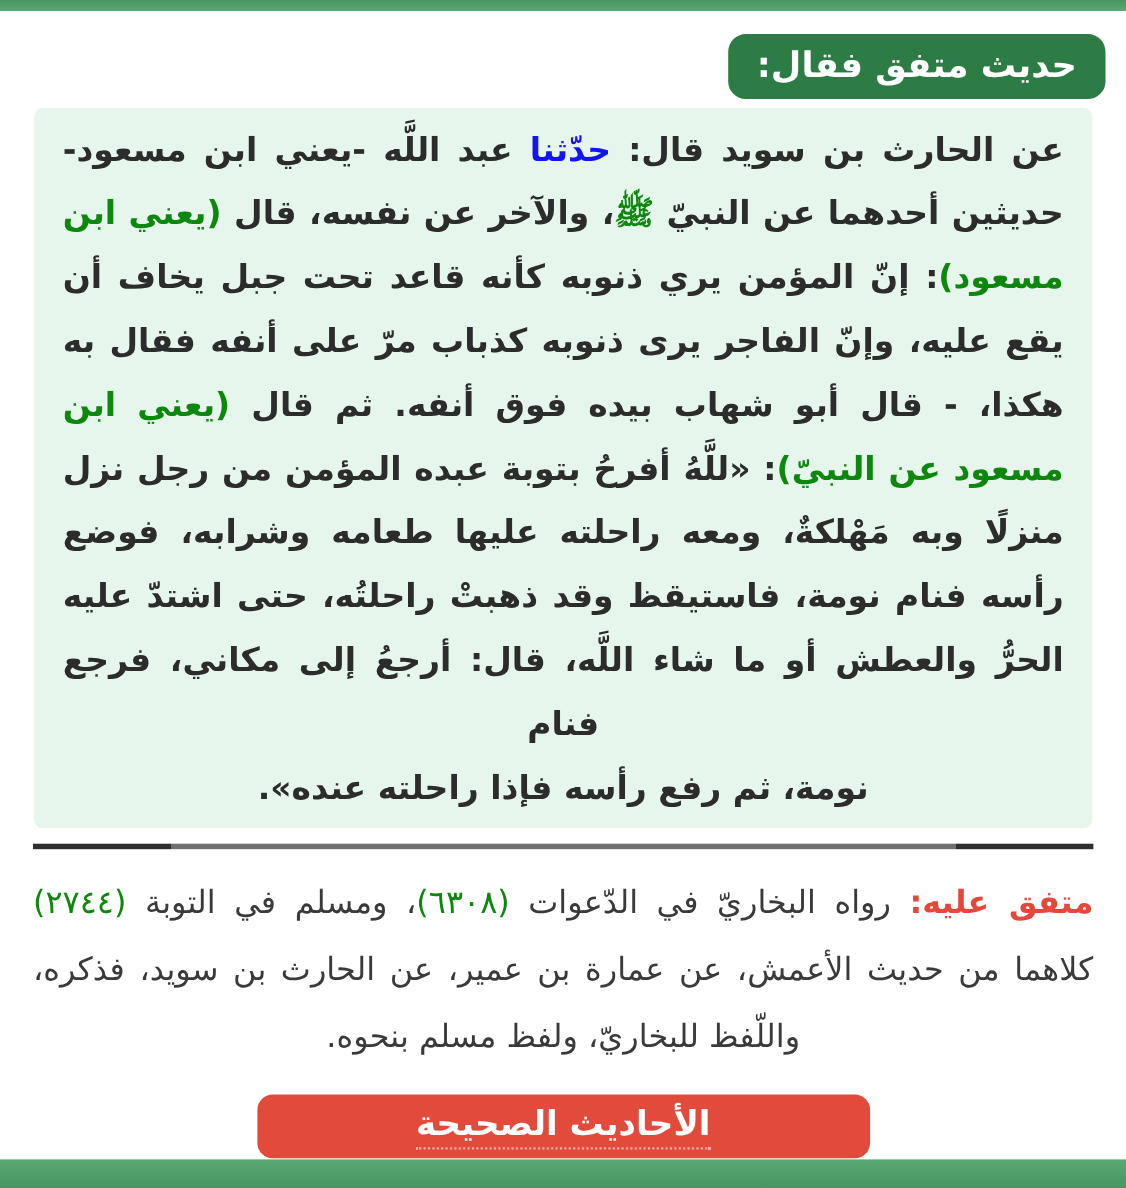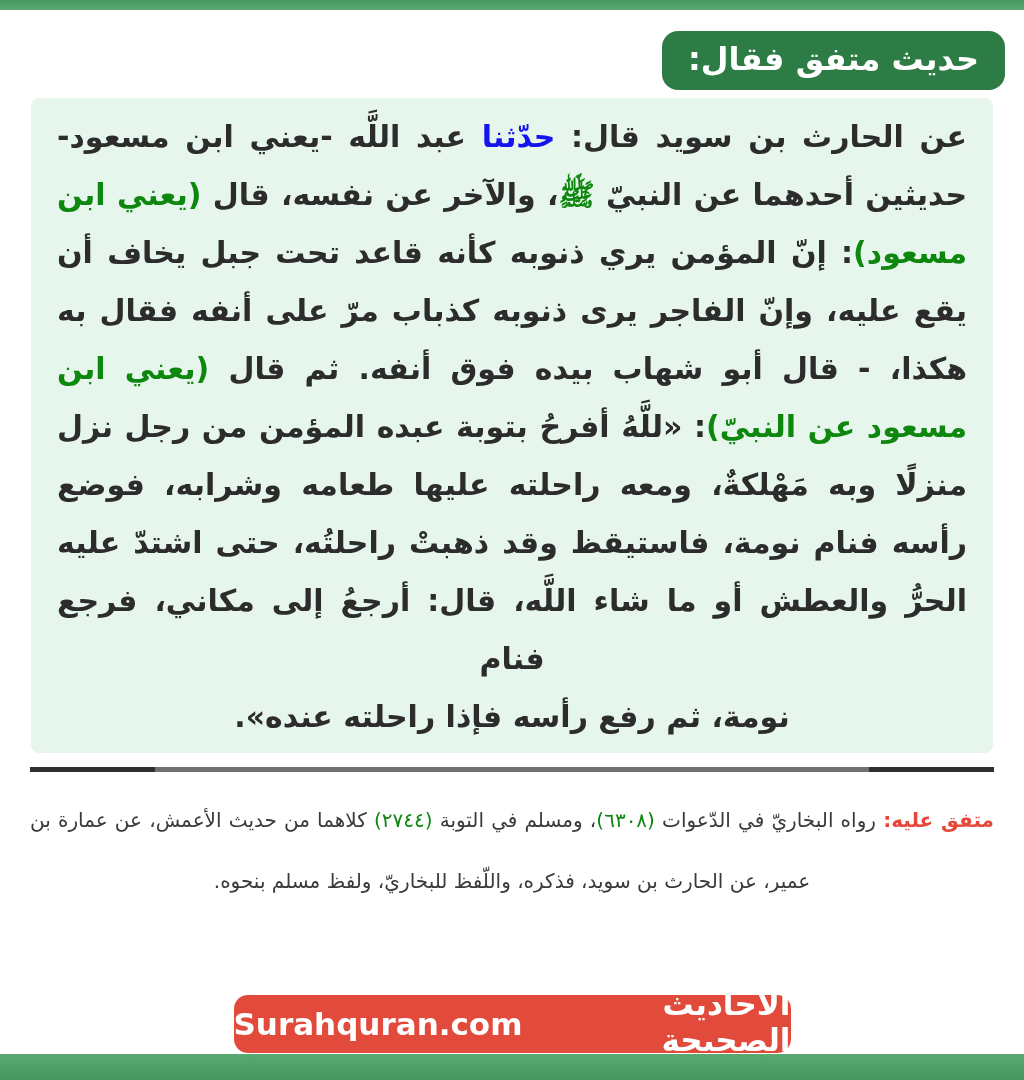--- a/index.html
+++ b/index.html
@@ -54,21 +54,21 @@
     margin:14px 30px 18px;
     background:linear-gradient(to right,
       var(--divider-dark) 0 13%,
       var(--divider-mid) 13% 87%,
       var(--divider-dark) 87% 100%);
   }
   .source{
     direction:rtl;
     margin:0 30px;
     height:185px;overflow:hidden;
-    font-size:20px;
+    font-size:29px;
     font-weight:400;
     line-height:61px;
     color:var(--source-text);
     text-align:justify;
     text-align-last:center;
   }
   .source .seg-dark{color:var(--source-text);}
   .footer-badge{
     width:557px;height:58px;
     margin:20px auto 0;
@@ -104,16 +104,15 @@
   <p class="hadith-p p1"><span class="seg-dark">عن الحارث بن سويد قال: </span><span class="seg-blue">حدّثنا</span><span class="seg-dark"> عبد اللَّه -يعني ابن مسعود- حديثين أحدهما عن النبيّ </span><span class="seg-green">ﷺ</span><span class="seg-dark">، والآخر عن نفسه، قال </span><span class="seg-green">(يعني ابن مسعود)</span><span class="seg-dark">: إنّ المؤمن يري ذنوبه كأنه قاعد تحت جبل يخاف أن يقع عليه، وإنّ الفاجر يرى ذنوبه كذباب مرّ على أنفه فقال به هكذا، - قال أبو شهاب بيده فوق أنفه. ثم قال </span><span class="seg-green">(يعني ابن مسعود عن النبيّ)</span><span class="seg-dark">: «للَّهُ أفرحُ بتوبة عبده المؤمن من رجل نزل منزلًا وبه مَهْلكةٌ، ومعه راحلته عليها طعامه وشرابه، فوضع رأسه فنام نومة، فاستيقظ وقد ذهبتْ راحلتُه، حتى اشتدّ عليه الحرُّ والعطش أو ما شاء اللَّه، قال: أرجعُ إلى مكاني، فرجع فنام</span></p>
   <p class="hadith-p p2">نومة، ثم رفع رأسه فإذا راحلته عنده».</p>
 </div>
 
 <hr class="divider">
 
 <p class="source"><span class="seg-red">متفق عليه:</span><span class="seg-dark"> رواه البخاريّ في الدّعوات </span><span class="seg-green">(٦٣٠٨)</span><span class="seg-dark">، ومسلم في التوبة </span><span class="seg-green">(٢٧٤٤)</span><span class="seg-dark"> كلاهما من حديث الأعمش، عن عمارة بن عمير، عن الحارث بن سويد، فذكره، واللّفظ للبخاريّ، ولفظ مسلم بنحوه.</span></p>
 
 <div class="footer-badge">
   <span class="badge-ar">الأحاديث الصحيحة</span>
-  <span class="badge-en">Surahquran.com</span>
 </div>
 
 <div class="bottom-bar"></div>
 
 </body></html>

